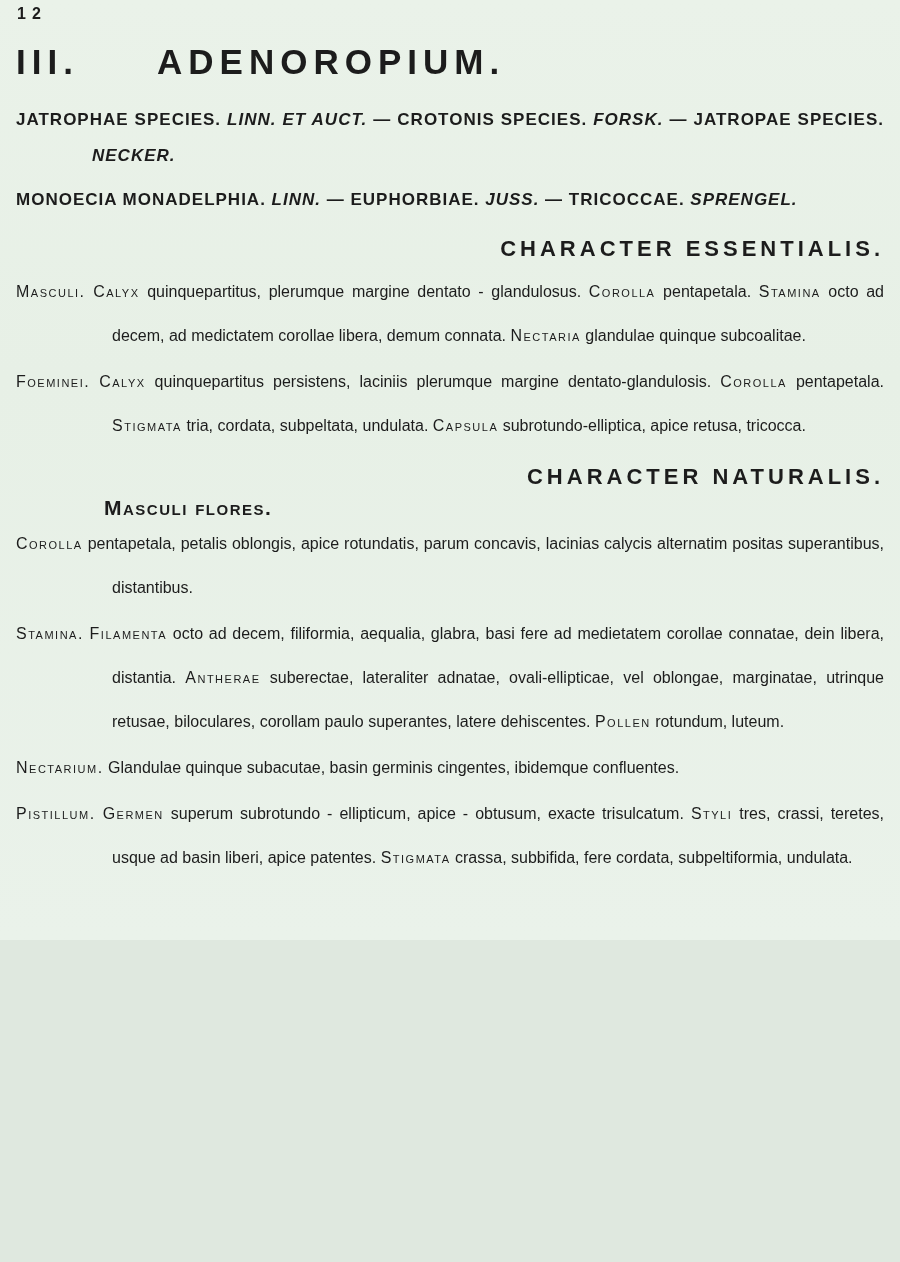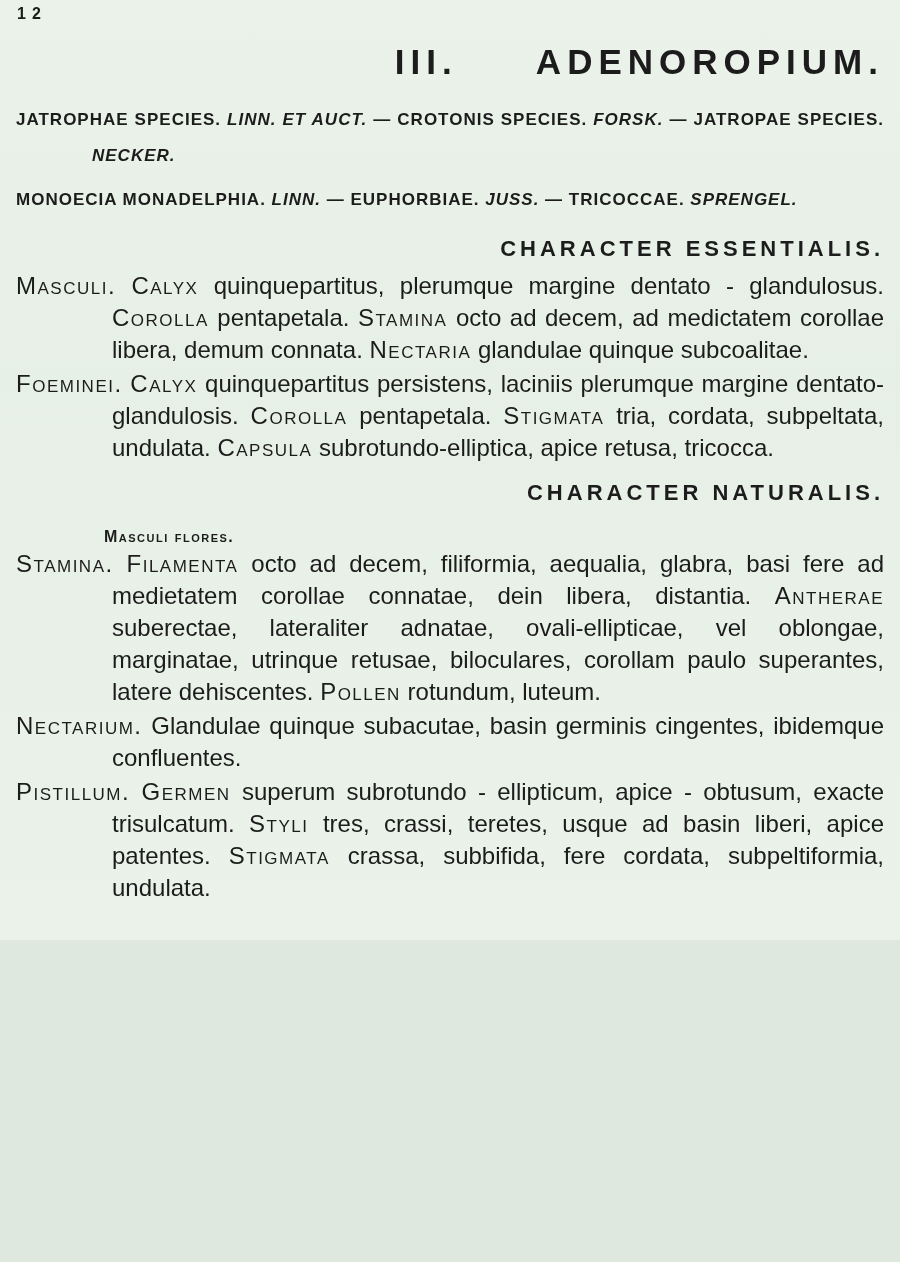--- a/index.html
+++ b/index.html
@@ -18,21 +18,21 @@
   .pagenum {
     position: absolute;
     top: 5px;
     left: 17px;
     font-size: 16px;
     font-weight: bold;
     letter-spacing: 6px;
   }
   .title {
     margin: 26px 0 0 0;
-    text-align: right;
+    text-align: left;
     font-size: 35px;
     font-weight: bold;
     letter-spacing: 6px;
     word-spacing: 24px;
     white-space: pre;
   }
   .syn {
     margin: 0;
     font-size: 17px;
     font-weight: bold;
@@ -42,32 +42,32 @@
   }
   .syn-first { margin-top: 20px; padding-left: 76px; text-indent: -76px; }
   .syn-second { margin-top: 8px; }
   .heading {
     margin: 18px 0 8px 0;
     text-align: right;
     font-size: 22px;
     font-weight: bold;
     letter-spacing: 4px;
   }
-  .heading-2 { margin-top: 16px; margin-bottom: 22px; }
+  .heading-2 { margin-top: 16px; margin-bottom: 6px; }
   .body {
     margin: 2px 0 0 0;
-    font-size: 24px;
-    line-height: 32px;
+    font-size: 16px;
+    line-height: 44px;
     text-align: justify;
     padding-left: 96px;
     text-indent: -96px;
   }
   .subhead {
     margin: 6px 0 2px 88px;
-    font-size: 16px;
+    font-size: 21px;
     font-weight: bold;
     font-variant: small-caps;
     letter-spacing: 1.5px;
   }
   .subhead-2 { margin: 16px 0 10px 56px; }
   .seg-sc { font-variant: small-caps; letter-spacing: 1.5px; }
   .seg-i { font-style: italic; margin-top: 25px; }
   .seg-n { }
 </style>
 </head>
@@ -84,19 +84,20 @@
 
   <h2 class="heading">CHARACTER ESSENTIALIS.</h2>
 
   <p class="body"><span class="seg-sc">Masculi.</span><span class="seg-n"> </span><span class="seg-sc">Calyx</span><span class="seg-n"> quinquepartitus, plerumque margine dentato - glandulosus. </span><span class="seg-sc">Corolla</span><span class="seg-n"> pentapetala. </span><span class="seg-sc">Stamina</span><span class="seg-n"> octo ad decem, ad medictatem corollae libera, demum connata. </span><span class="seg-sc">Nectaria</span><span class="seg-n"> glandulae quinque subcoalitae.</span></p>
   <p class="body"><span class="seg-sc">Foeminei.</span><span class="seg-n"> </span><span class="seg-sc">Calyx</span><span class="seg-n"> quinquepartitus persistens, laciniis plerumque margine dentato-glandulosis. </span><span class="seg-sc">Corolla</span><span class="seg-n"> pentapetala. </span><span class="seg-sc">Stigmata</span><span class="seg-n"> tria, cordata, subpeltata, undulata. </span><span class="seg-sc">Capsula</span><span class="seg-n"> subrotundo-elliptica, apice retusa, tricocca.</span></p>
 
   <h2 class="heading heading-2">CHARACTER NATURALIS.</h2>
 
   <div class="subhead">Masculi flores.</div>
 
+  <p class="body"><span class="seg-sc">Corolla</span><span class="seg-n"> pentapetala, petalis oblongis, apice rotundatis, parum concavis, lacinias calycis alternatim positas superantibus, distantibus.</span></p>
   <p class="body"><span class="seg-sc">Stamina.</span><span class="seg-n"> </span><span class="seg-sc">Filamenta</span><span class="seg-n"> octo ad decem, filiformia, aequalia, glabra, basi fere ad medietatem corollae connatae, dein libera, distantia. </span><span class="seg-sc">Antherae</span><span class="seg-n"> suberectae, lateraliter adnatae, ovali-ellipticae, vel oblongae, marginatae, utrinque retusae, biloculares, corollam paulo superantes, latere dehiscentes. </span><span class="seg-sc">Pollen</span><span class="seg-n"> rotundum, luteum.</span></p>
 
 
   <p class="body"><span class="seg-sc">Nectarium.</span><span class="seg-n"> Glandulae quinque subacutae, basin germinis cingentes, ibidemque confluentes.</span></p>
   <p class="body"><span class="seg-sc">Pistillum.</span><span class="seg-n"> </span><span class="seg-sc">Germen</span><span class="seg-n"> superum subrotundo - ellipticum, apice - obtusum, exacte trisulcatum. </span><span class="seg-sc">Styli</span><span class="seg-n"> tres, crassi, teretes, usque ad basin liberi, apice patentes. </span><span class="seg-sc">Stigmata</span><span class="seg-n"> crassa, subbifida, fere cordata, subpeltiformia, undulata.</span></p>
 
 </div>
 
 </body></html>

